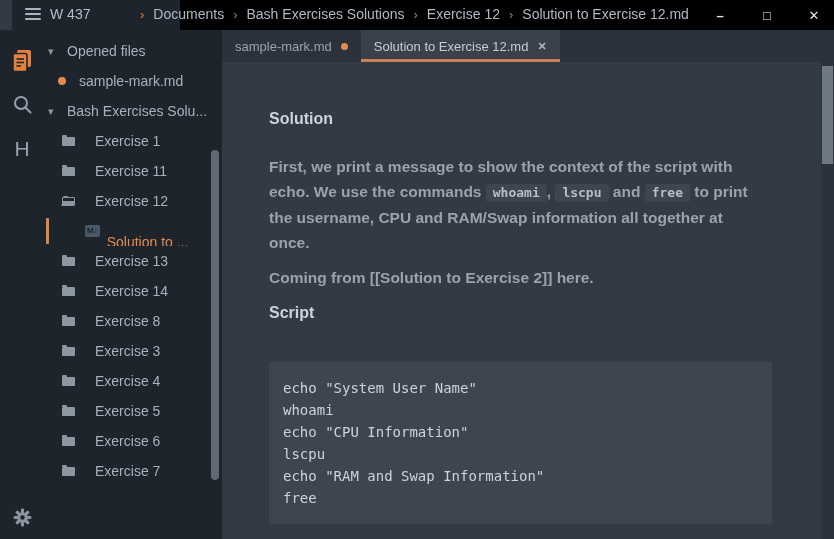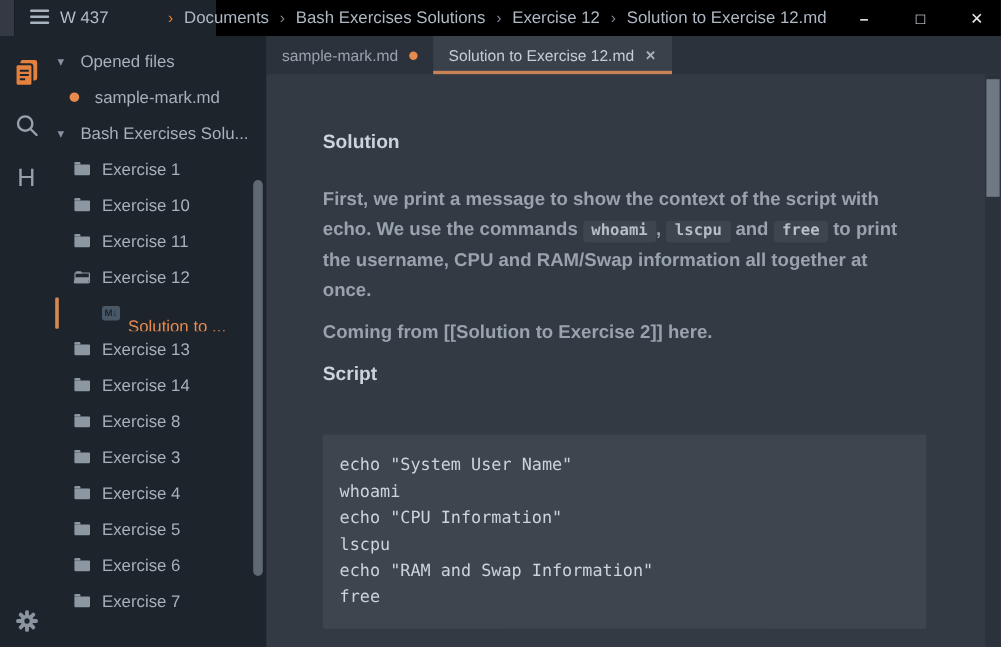--- a/index.html
+++ b/index.html
@@ -38,21 +38,21 @@
   .act-gear { margin-top:auto; margin-bottom:2px; }
 
   .tree { position:absolute; left:44px; top:6px; right:0; }
   .row { height:30px; display:flex; align-items:center; font-size:14px; color:#a7b1bb; cursor:pointer; white-space:nowrap; overflow:hidden; }
   .row .lbl { overflow:hidden; text-overflow:ellipsis; }
   .row.section { padding-left:4px; gap:8px; }
   .chev { color:#8a94a0; font-size:11px; width:11px; }
   .row.file { padding-left:14px; gap:13px; }
   .dot { width:8px; height:8px; border-radius:50%; background:#e78a4e; flex:none; }
   .row.file.active .lbl { color:#e78a4e; }
-  .row.folder { padding-left:18px; gap:10px; }
+  .row.folder { padding-left:18px; gap:20px; }
   .folder-ic { position:relative; width:13px; height:9px; background:#8d97a2; border-radius:1px; flex:none; margin-top:1px; }
   .folder-ic::before { content:""; position:absolute; top:-2px; left:0; width:5px; height:2px; background:#8d97a2; border-radius:1px 1px 0 0; }
   .folder-ic.open { background:transparent; border:1.5px solid #8d97a2; }
   .folder-ic.open::after { content:""; position:absolute; left:-1px; bottom:-1px; width:12px; height:5px; background:#8d97a2; transform:skewX(-16deg); }
   .row.mdfile { position:relative; padding-left:41px; gap:7px; }
   .sel-bar { position:absolute; left:2px; top:2px; bottom:2px; width:3px; background:#d9874f; border-radius:1px; }
   .md-badge { flex:none; background:#485866; color:#1d242c; font-size:8px; font-weight:bold; padding:1px 2px; border-radius:2px; line-height:1.2; letter-spacing:0; }
   .row.mdfile .lbl { color:#e78a4e;margin-top:21px; }
   .side-scroll { position:absolute; right:3px; top:120px; width:8px; height:330px; background:#5f6973; border-radius:4px; cursor:grab; }
 
@@ -152,24 +152,20 @@
           <span class="dot"></span>
           <span class="lbl">sample-mark.md</span>
         </div>
         <div class="row section">
           <span class="chev">▾</span>
           <span class="lbl">Bash Exercises Solu...</span>
         </div>
         <div class="row folder">
           <span class="folder-ic"></span>
           <span class="lbl">Exercise 1</span>
-        </div>
-        <div class="row folder">
-          <span class="folder-ic"></span>
-          <span class="lbl">Exercise 10</span>
         </div>
         <div class="row folder">
           <span class="folder-ic"></span>
           <span class="lbl">Exercise 11</span>
         </div>
         <div class="row folder">
           <span class="folder-ic open"></span>
           <span class="lbl">Exercise 12</span>
         </div>
         <div class="row mdfile">

